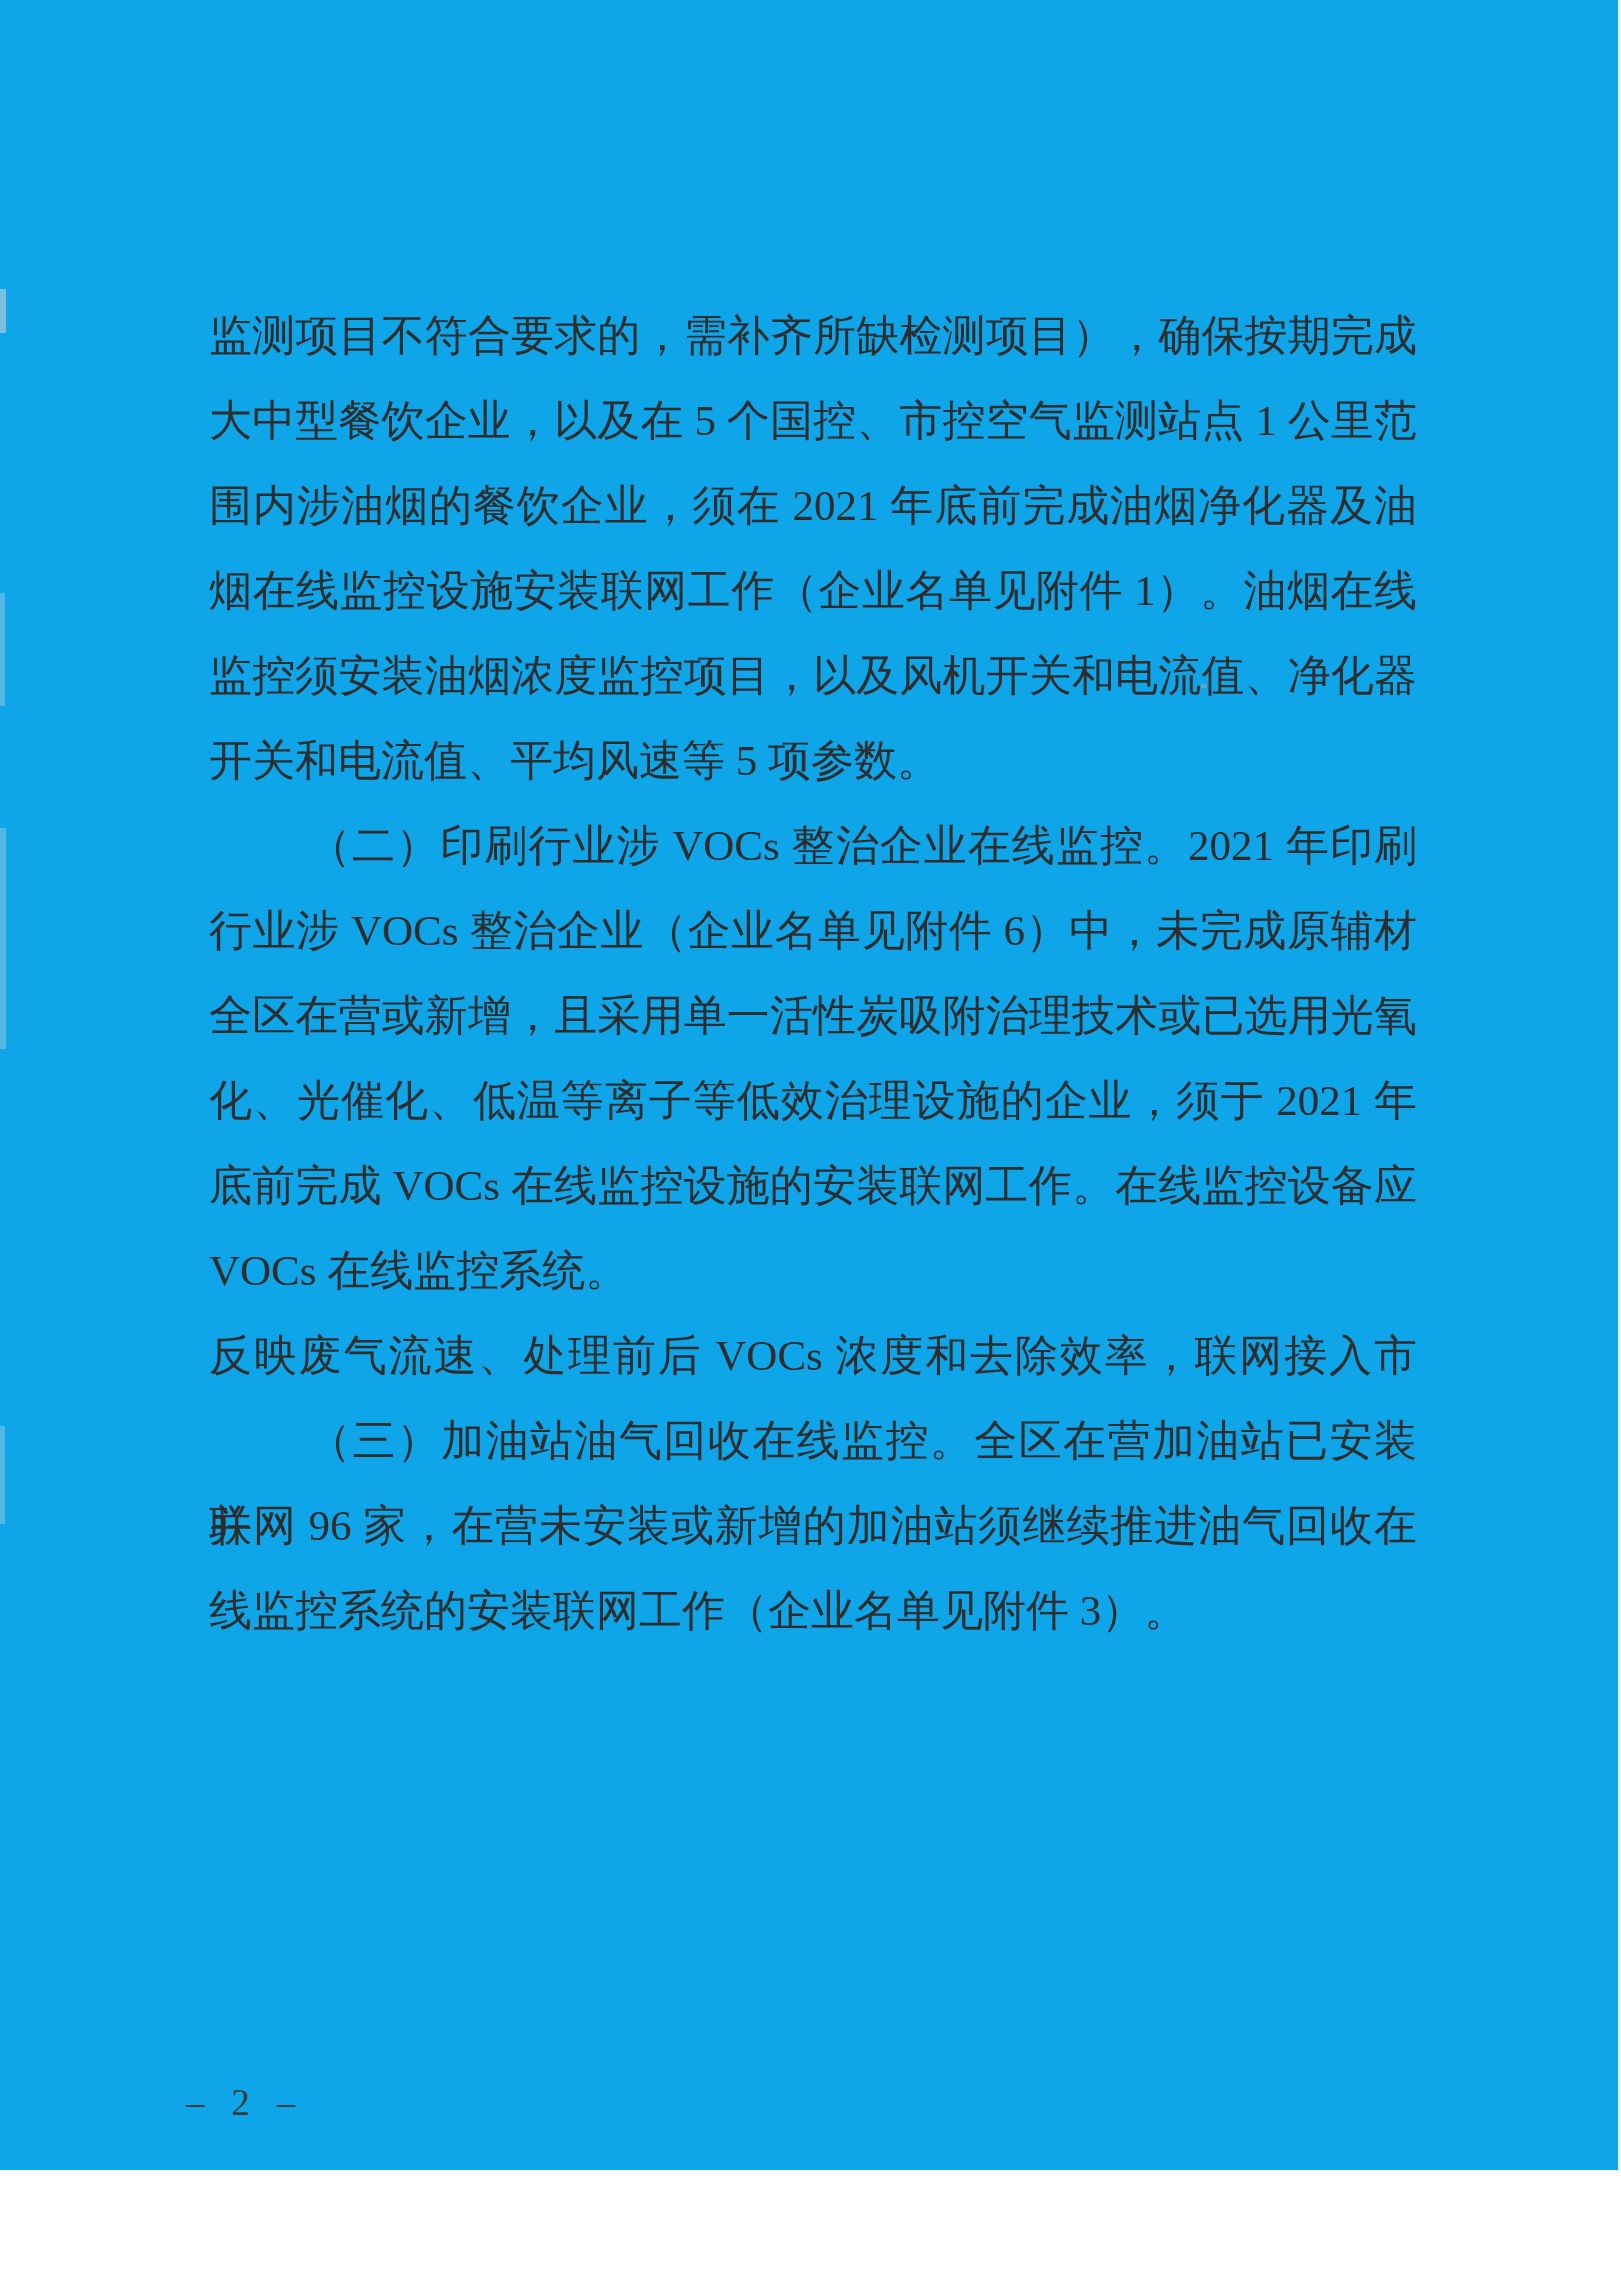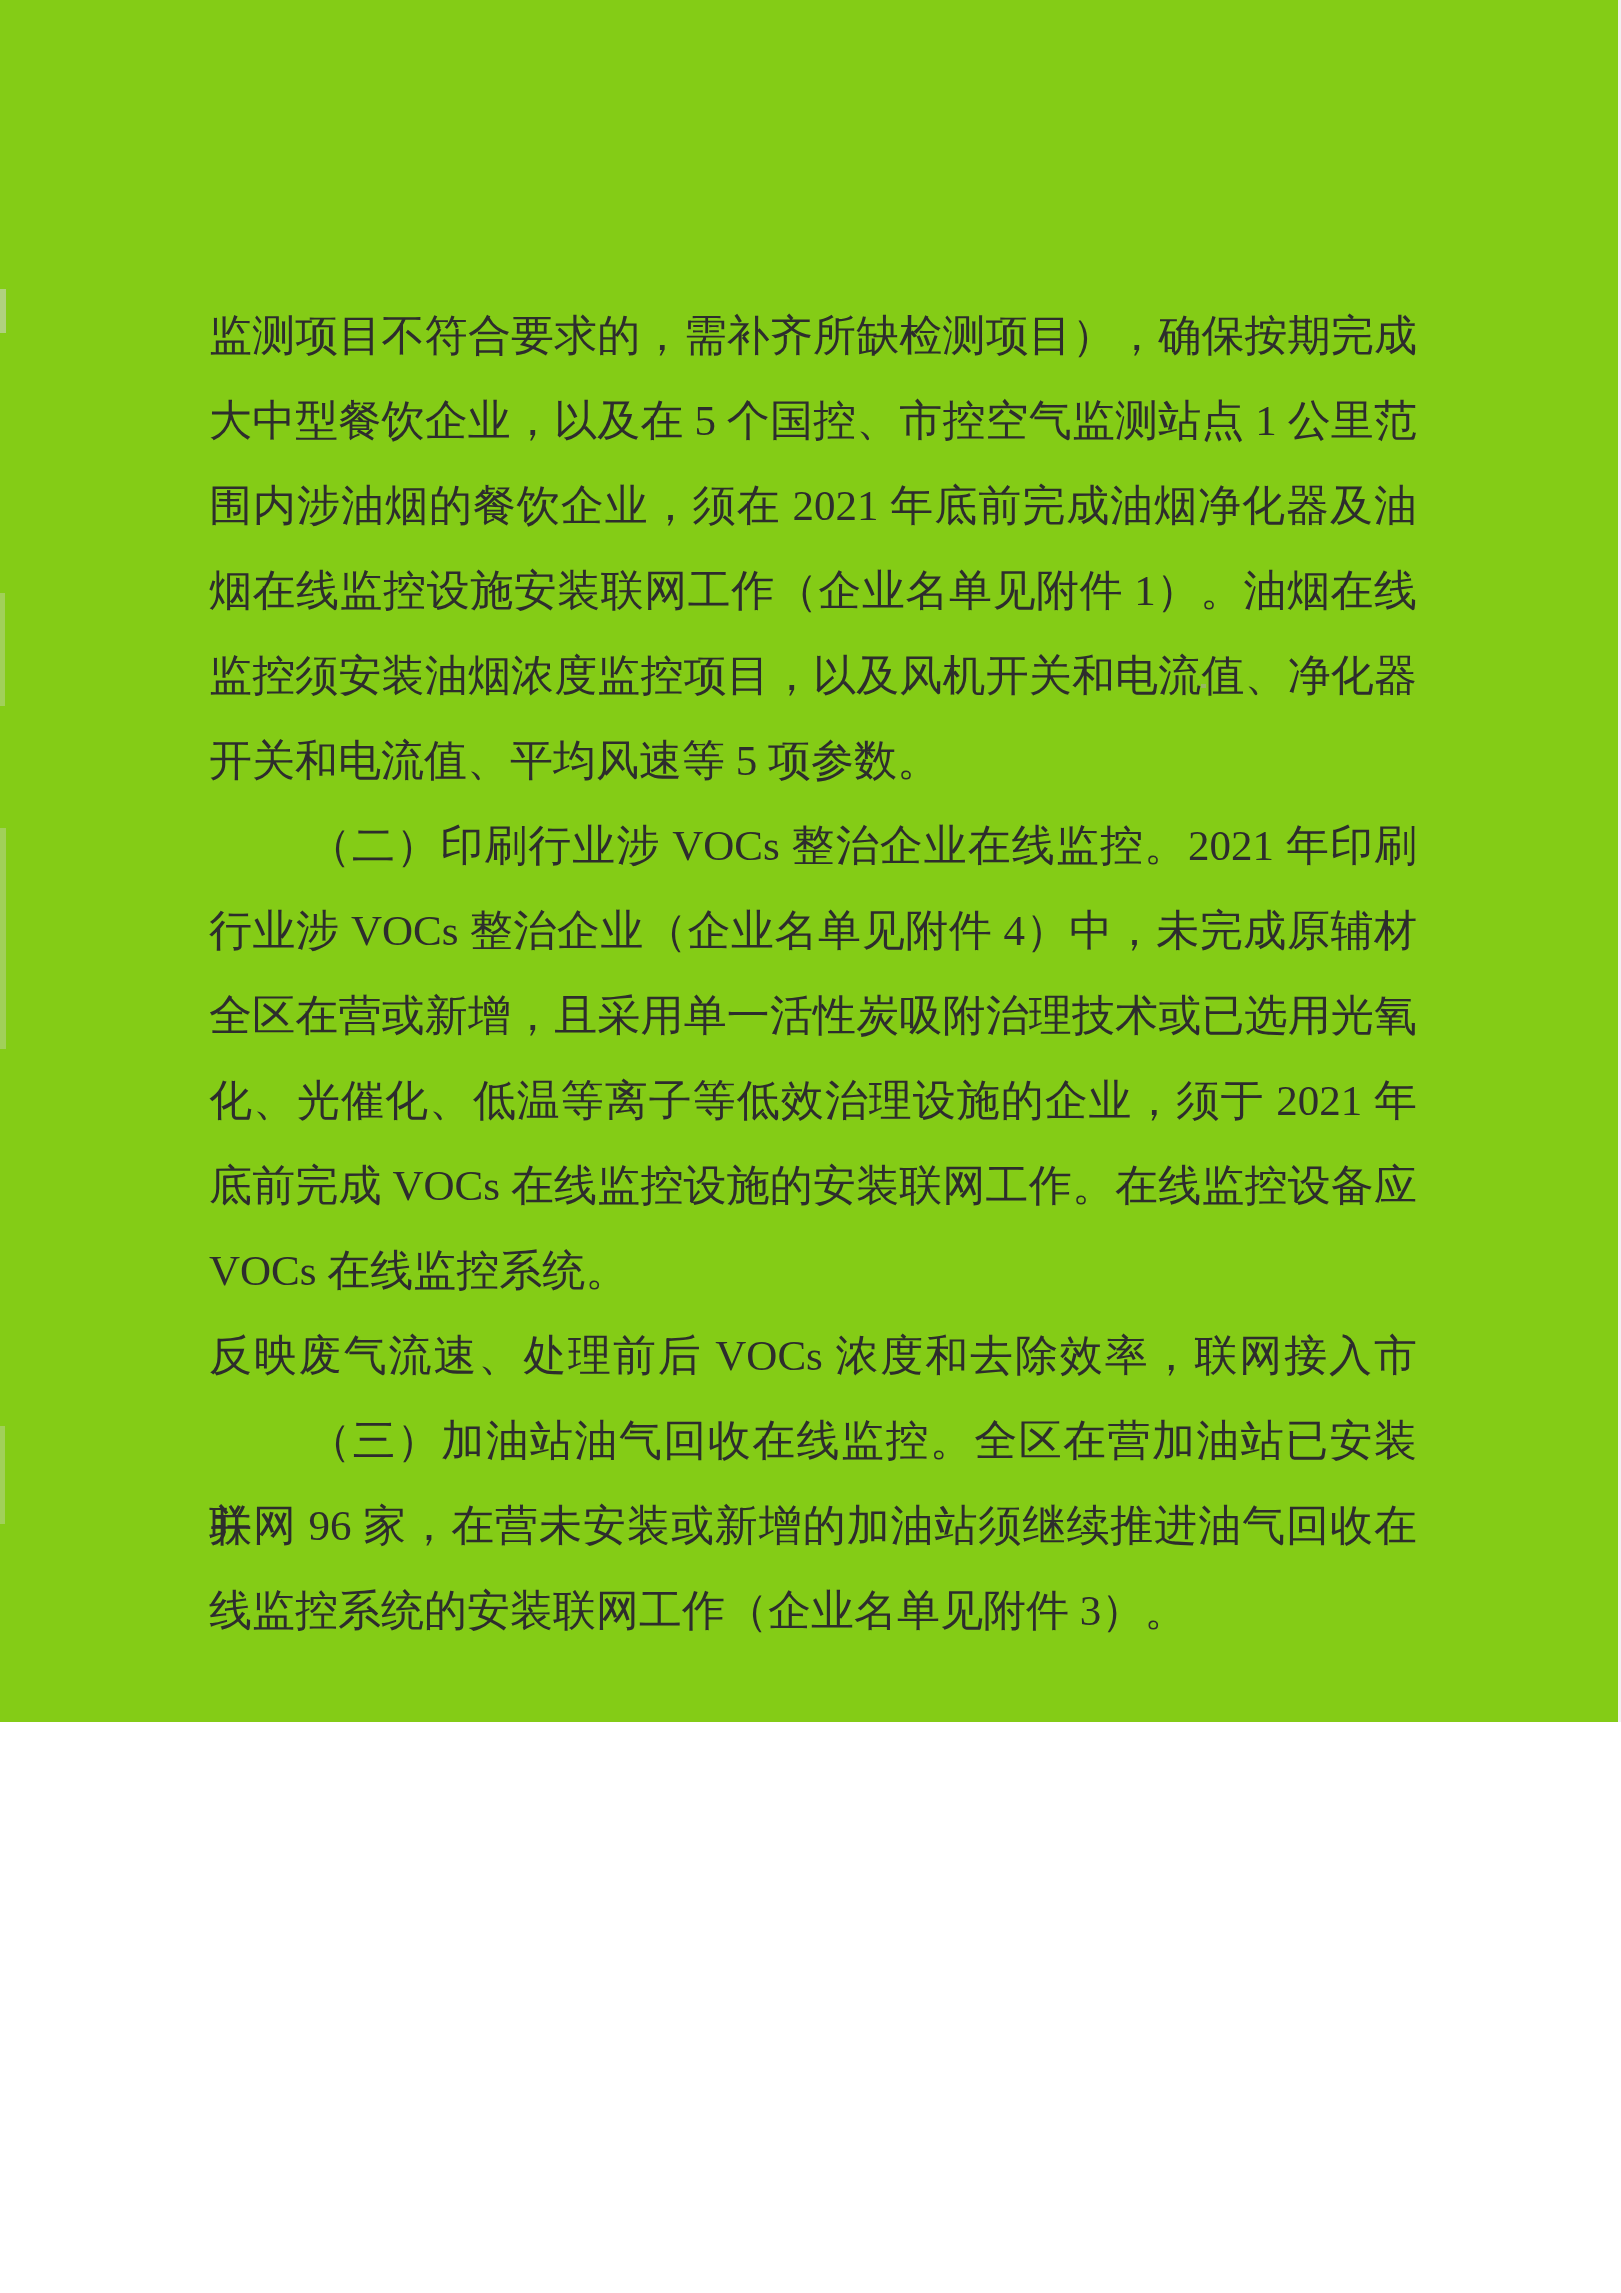--- a/index.html
+++ b/index.html
@@ -3,22 +3,22 @@
 <meta charset="utf-8">
 <style>
   html, body {
     margin: 0;
     padding: 0;
     background: #ffffff;
   }
   .page {
     position: relative;
     width: 1621px;
-    height: 1722px;
-    background: #84cc16;
+    height: 2170px;
+    background: #0ea5e9;
     overflow: hidden;
     font-family: "Liberation Serif", "DejaVu Serif", serif;
   }
   .doc-body {
     position: absolute;
     left: 209px;
     top: 293px;
     width: 1208px;
   }
   .paragraph { margin: 0; padding: 0; }
@@ -73,21 +73,21 @@
     <div class="paragraph">
       <div class="line">大中型餐饮企业，以及在 5 个国控、市控空气监测站点 1 公里范</div>
       <div class="line">围内涉油烟的餐饮企业，须在 2021 年底前完成油烟净化器及油</div>
       <div class="line">烟在线监控设施安装联网工作（企业名单见附件 1）。油烟在线</div>
       <div class="line">监控须安装油烟浓度监控项目，以及风机开关和电流值、净化器</div>
       <div class="line last">开关和电流值、平均风速等 5 项参数。</div>
     </div>
 
     <div class="paragraph">
       <div class="line indent">（二）印刷行业涉 VOCs 整治企业在线监控。2021 年印刷</div>
-      <div class="line">行业涉 VOCs 整治企业（企业名单见附件 4）中，未完成原辅材</div>
+      <div class="line">行业涉 VOCs 整治企业（企业名单见附件 6）中，未完成原辅材</div>
       <div class="line">全区在营或新增，且采用单一活性炭吸附治理技术或已选用光氧</div>
       <div class="line">化、光催化、低温等离子等低效治理设施的企业，须于 2021 年</div>
       <div class="line">底前完成 VOCs 在线监控设施的安装联网工作。在线监控设备应</div>
       <div class="line last">VOCs 在线监控系统。</div>
       <div class="line">反映废气流速、处理前后 VOCs 浓度和去除效率，联网接入市</div>
     </div>
 
     <div class="paragraph">
       <div class="line indent">（三）加油站油气回收在线监控。全区在营加油站已安装并</div>
       <div class="line">联网 96 家，在营未安装或新增的加油站须继续推进油气回收在</div>

